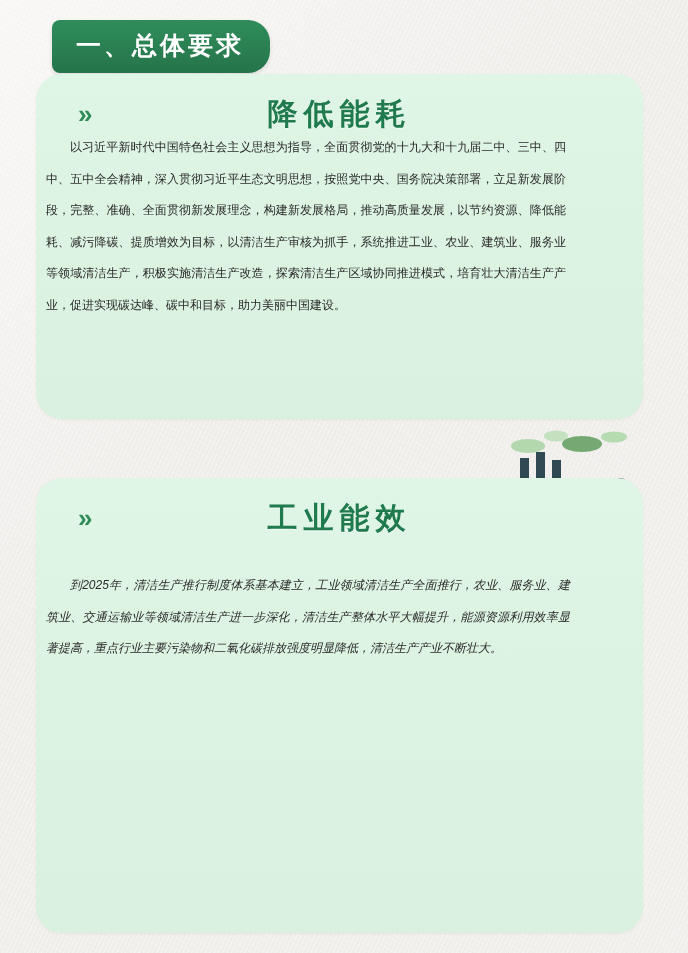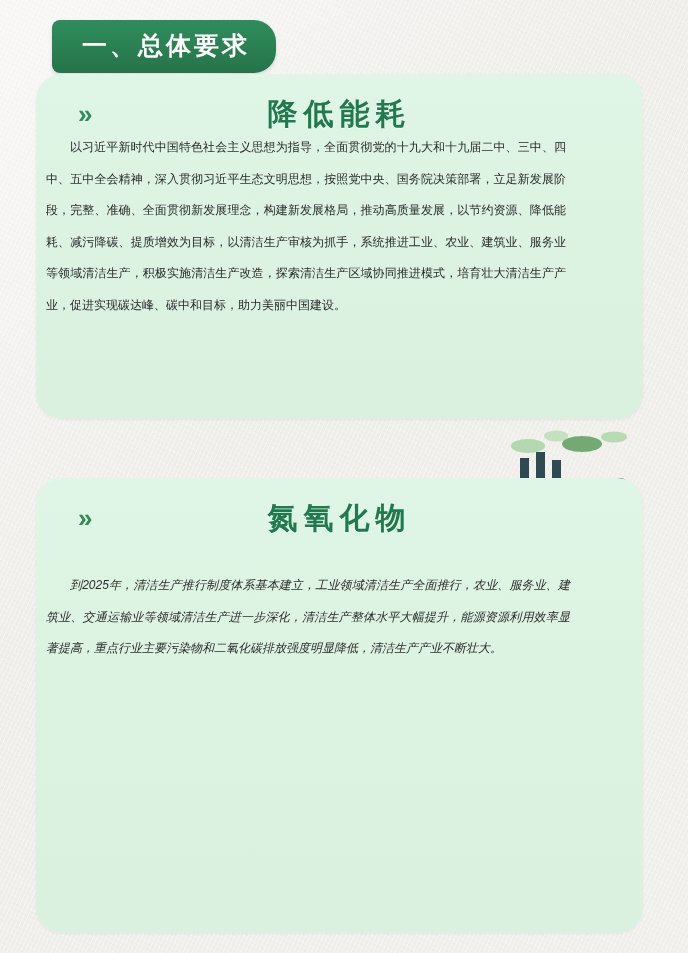--- a/index.html
+++ b/index.html
@@ -36,21 +36,21 @@
   .banner {
     position: absolute;
     left: 52px;
     top: 20px;
     background: #2e8b57;
     background: linear-gradient(180deg, #2f8d5a 0%, #25744a 100%);
     color: #ffffff;
     font-size: 25px;
     font-weight: bold;
     letter-spacing: 3px;
-    padding: 9px 26px 11px 30px;
+    padding: 9px 26px 11px 24px;
     border-radius: 8px 22px 22px 8px;
     box-shadow: 0 2px 4px rgba(0,0,0,0.12);
     white-space: nowrap;
   }
 
   
   .card {
     position: absolute;
     background: #ddf3e2;
     background: linear-gradient(180deg, #dff5e5 0%, #d9f1de 100%);
@@ -183,20 +183,20 @@
     <path d="M180 70 q8 -5 16 0 l3 26 h-22 z" fill="#e79bbd"></path>
     <rect x="181" y="96" width="6" height="26" fill="#3e7a6e"></rect>
     <rect x="191" y="96" width="6" height="26" fill="#3e7a6e"></rect>
     <rect x="168" y="74" width="14" height="18" rx="2" fill="#dff5e5" stroke="#2f4a52" stroke-width="1.5"></rect>
     <path d="M180 76 q-8 2 -10 6" stroke="#e79bbd" stroke-width="4" fill="none" stroke-linecap="round"></path>
   </svg>
 
   <div class="card" id="card-goals">
     <div class="card-title-row">
       <span class="chev">»</span>
-      <span class="card-title">氮氧化物</span>
+      <span class="card-title">工业能效</span>
     </div>
   </div>
   <div id="goals-body">
     <p class="body-text indent">到2025年，清洁生产推行制度体系基本建立，工业领域清洁生产全面推行，农业、服务业、建筑业、交通运输业等领域清洁生产进一步深化，清洁生产整体水平大幅提升，能源资源利用效率显著提高，重点行业主要污染物和二氧化碳排放强度明显降低，清洁生产产业不断壮大。</p>
   </div>
 
 </div>
 
 </body></html>

